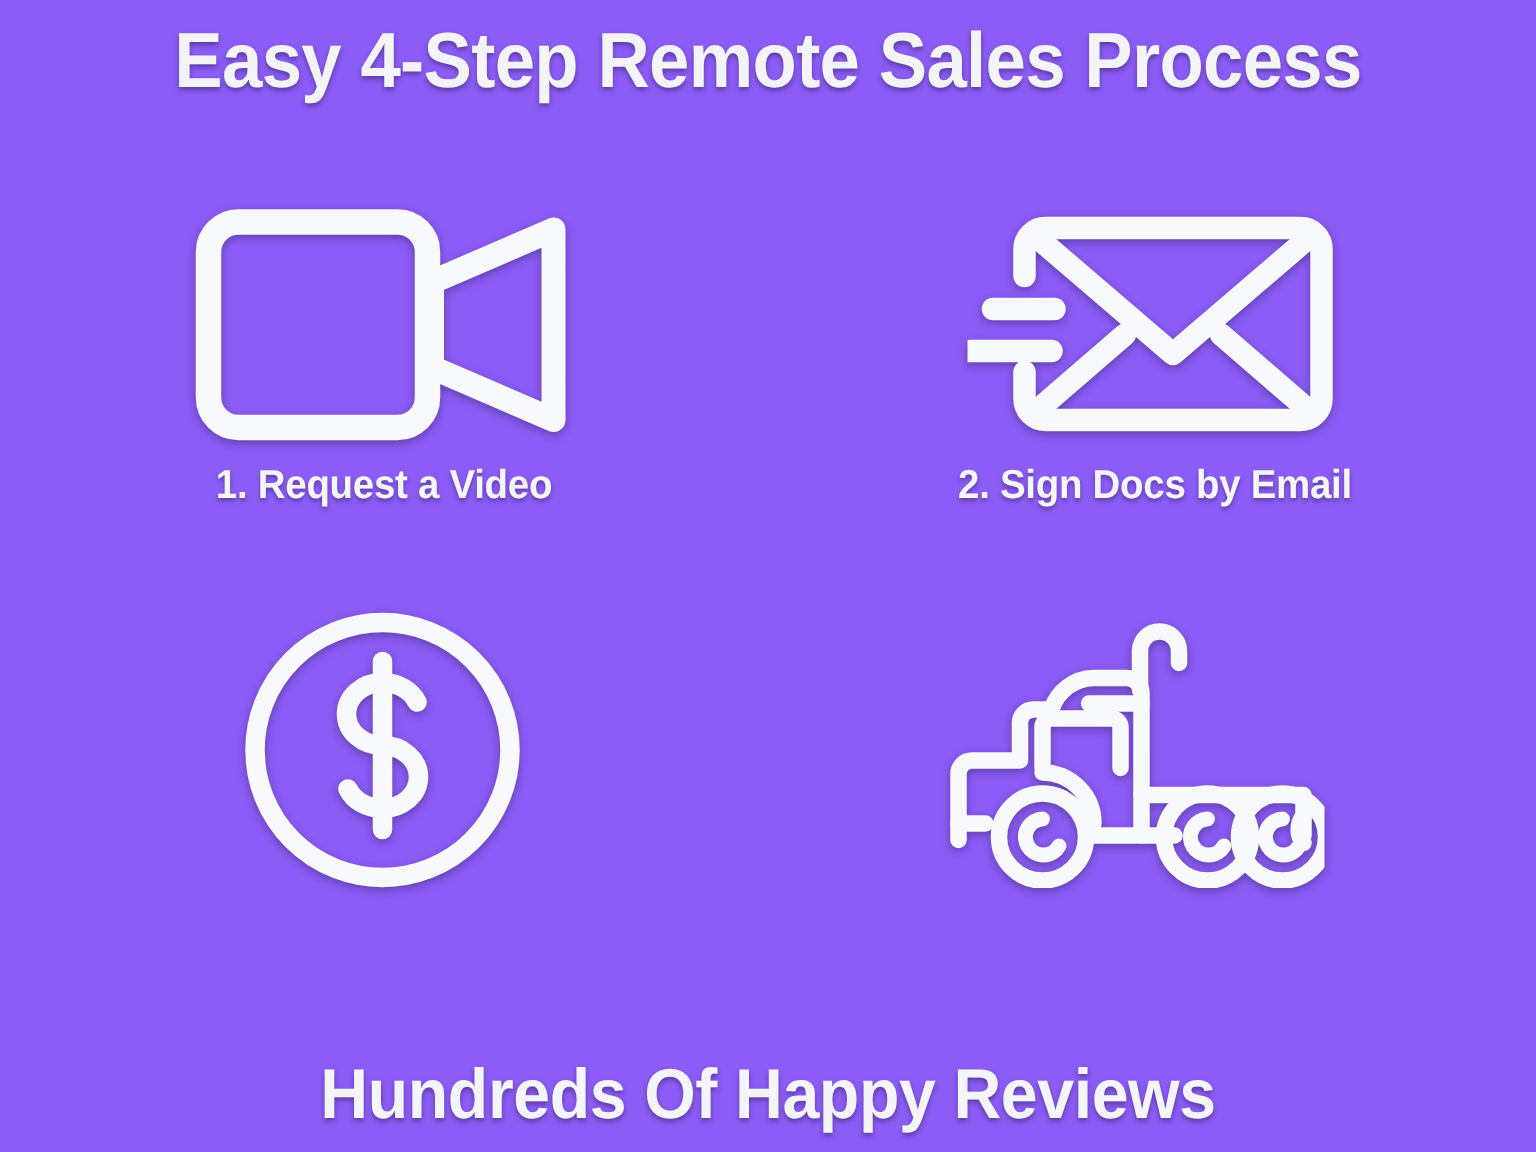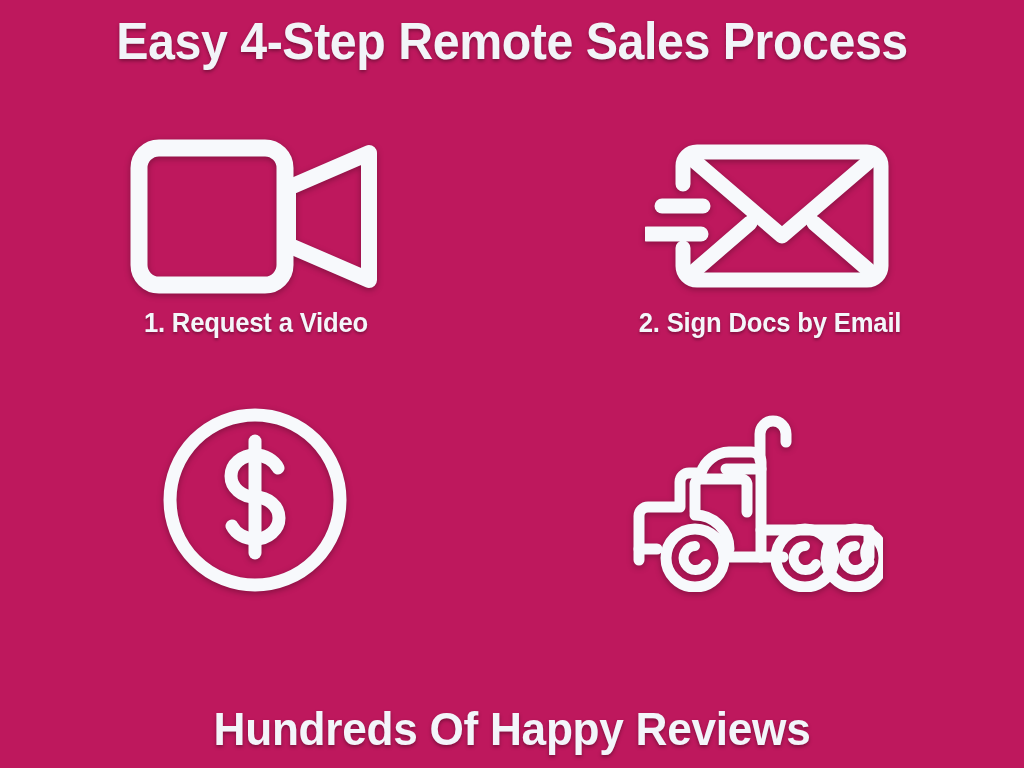--- a/index.html
+++ b/index.html
@@ -12,21 +12,21 @@
     width: 1024px;
     height: 768px;
     overflow: hidden;
     font-family: "Liberation Sans", "DejaVu Sans", sans-serif;
   }
 
   #infographic {
     position: relative;
     width: 1024px;
     height: 768px;
-    background: #be185d;
+    background: #8b5cf6;
     overflow: hidden;
   }
 
   
   .title {
     position: absolute;
     top: 8px;
     left: 0;
     width: 1024px;
     text-align: center;

